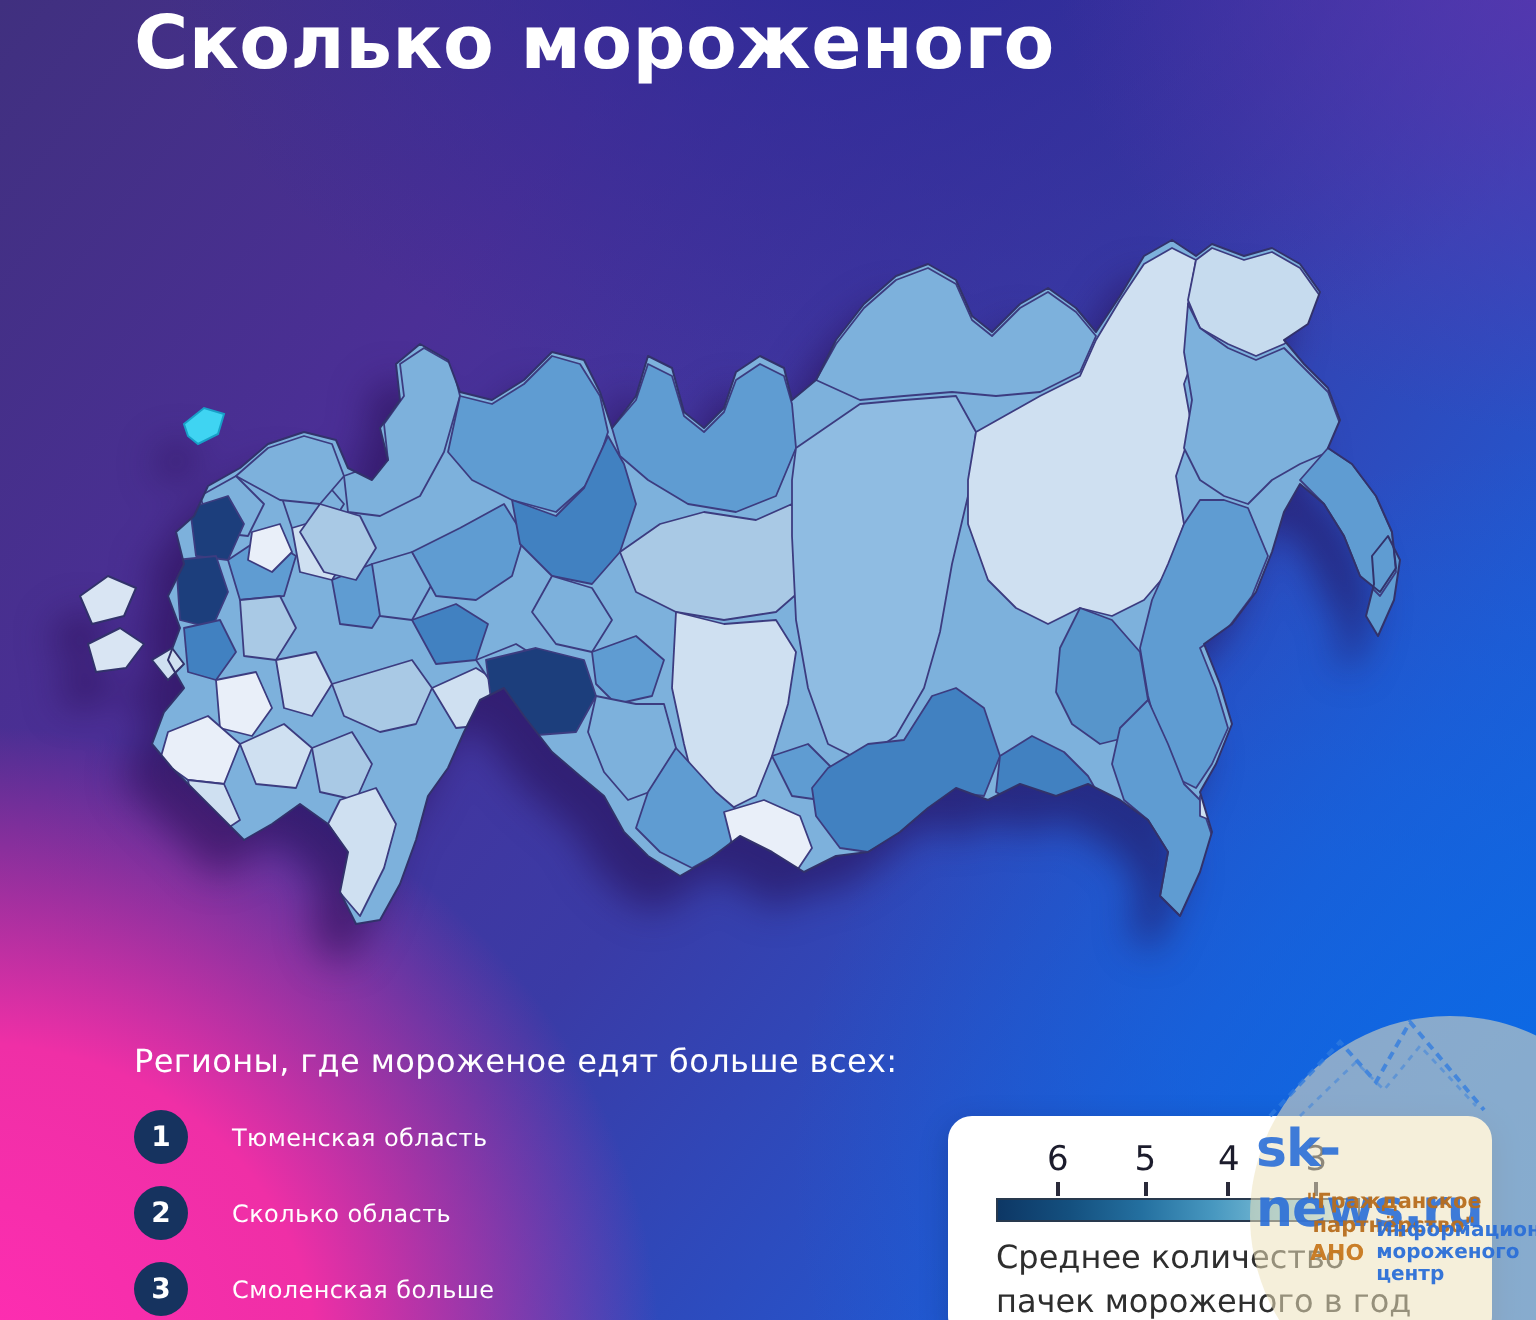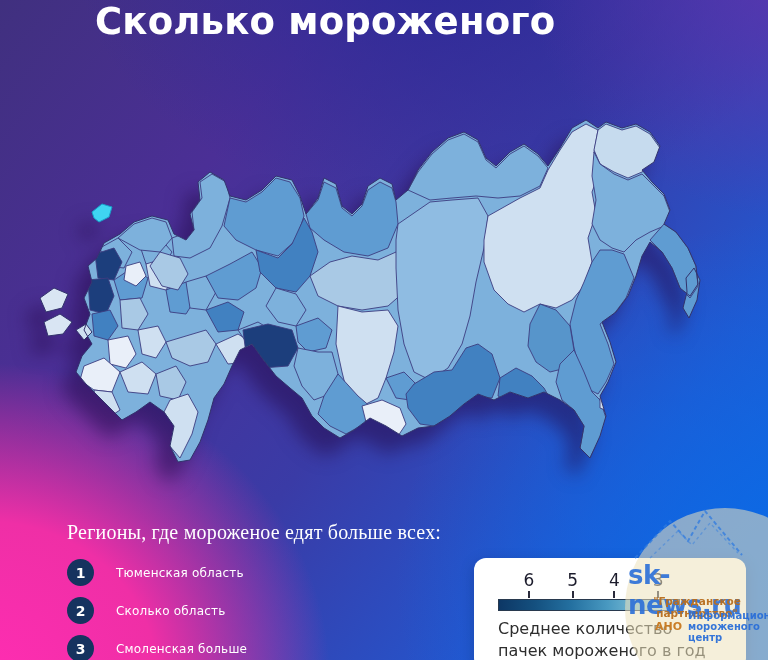--- a/index.html
+++ b/index.html
@@ -17,26 +17,26 @@
       radial-gradient(430px 390px at 105% -5%, #5a35ae 0%, rgba(90,53,174,0) 65%),
       radial-gradient(600px 430px at 58% -8%, #2b2a98 0%, rgba(43,42,152,0) 62%),
       linear-gradient(128deg, #40307f 0%, #4b2f96 26%, #3a3ba6 52%, #2357cf 78%, #1668e0 100%);
   }
   
   .map-svg{
     position:absolute;left:0;top:0;width:768px;height:660px;
     filter:drop-shadow(-14px 18px 9px rgba(36,8,72,0.5));
   }
   
-  .hdr{position:absolute;left:67px;top:2px;color:#fff;margin-left:28px;}
+  .hdr{position:absolute;left:67px;top:2px;color:#fff;}
   .hdr h1{margin:0;font-size:37px;line-height:1.08;font-weight:bold;letter-spacing:.2px;}
   .hdr .sub{font-size:27px;font-weight:400;margin-top:5px;letter-spacing:.2px;}
   
   .top-regions{position:absolute;left:67px;top:521px;color:#fff;}
-  .tr-heading{font-size:20px;font-weight:500;letter-spacing:.2px;font-family:Liberation Serif, serif;}
+  .tr-heading{font-size:16px;font-weight:500;letter-spacing:.2px;}
   .tr-list{margin-top:15px;display:flex;flex-direction:column;gap:11px;}
   .region-row{display:flex;align-items:center;gap:22px;height:27px;}
   .rank-badge{
     width:27px;height:27px;border-radius:50%;background:#16335f;
     display:flex;align-items:center;justify-content:center;
     font-size:14px;font-weight:bold;color:#fff;flex:0 0 27px;
   }
   .region-label{font-size:12px;font-weight:500;letter-spacing:.2px;}
   
   .legend-card{

